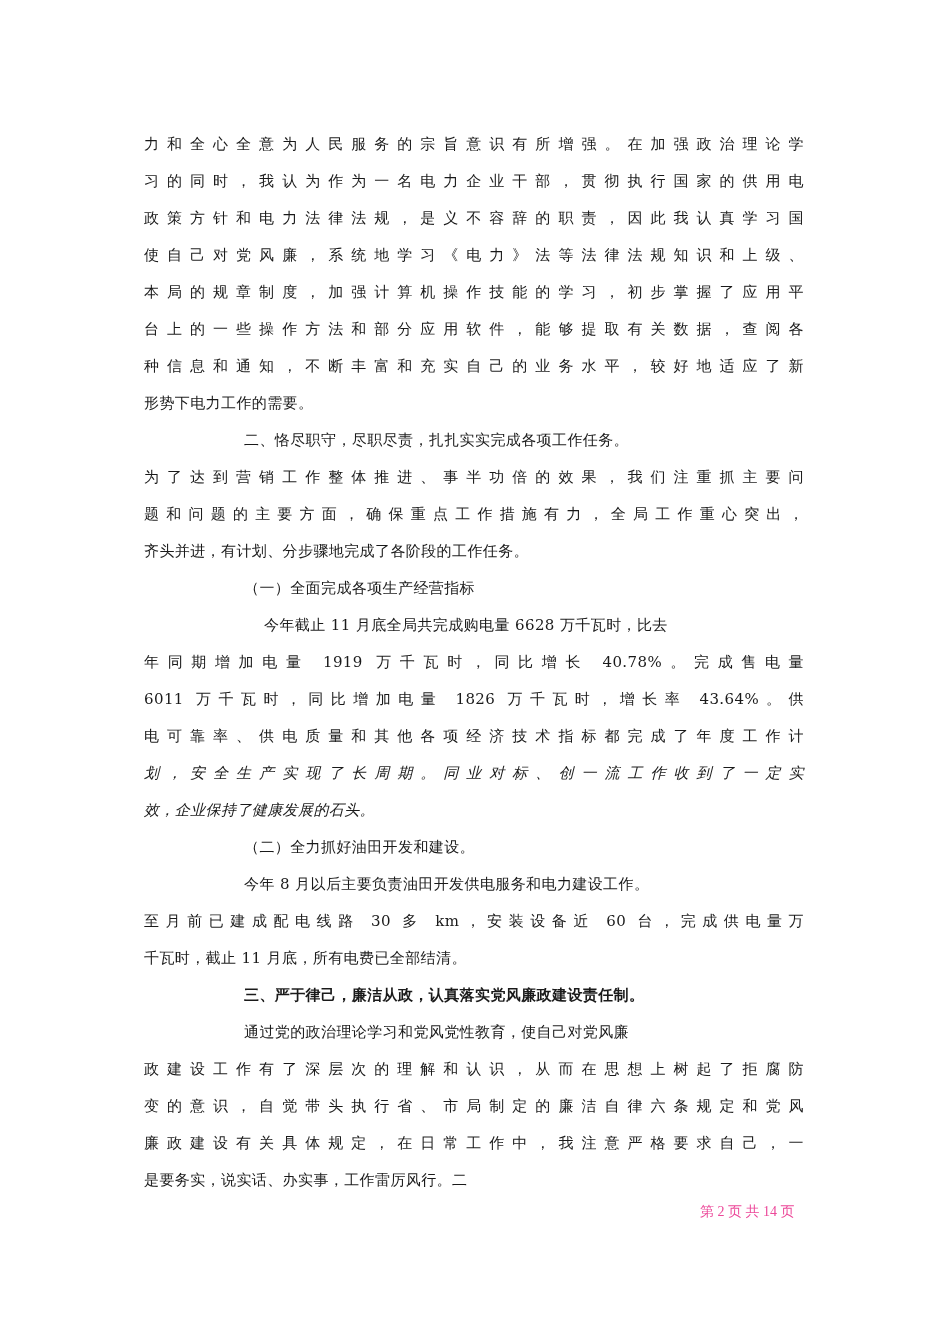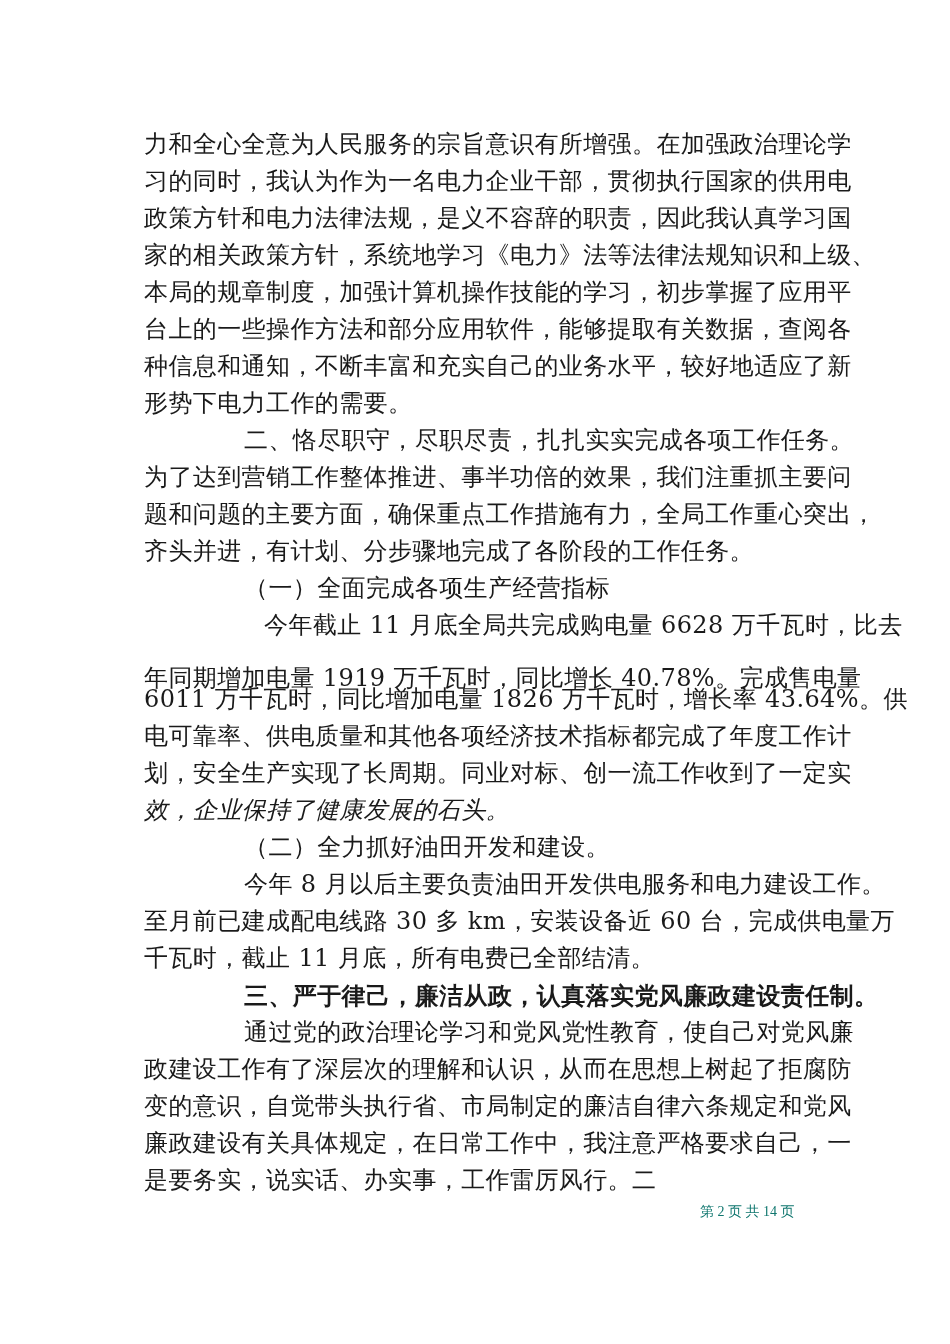--- a/index.html
+++ b/index.html
@@ -21,21 +21,21 @@
       top: 0;
       width: 950px;
       height: 1344px;
       background: #ffffff;
     }
     .line {
       position: absolute;
       left: 144px;
       width: 660px;
       height: 37px;
-      font-size: 24px;
+      font-size: 15px;
       line-height: 37px;
       white-space: nowrap;
       letter-spacing: 0.4px;
     }
     .line.justify {
       text-align: justify;
       text-align-last: justify;
     }
     .line.indent {
       left: 244px;
@@ -43,47 +43,47 @@
     }
     .line.indent-sub {
       left: 244px;
     }
     .footer {
       position: absolute;
       left: 700px;
       top: 1203px;
       font-family: "Liberation Serif", "DejaVu Serif", serif;
       font-size: 14px;
-      color: #0f766e;
+      color: #ec4899;
       white-space: nowrap;
     }
   </style>
 </head>
 <body>
 
 <div class="page">
   <div id="body-text">
       <div class="line justify" style="top: 126px;">力和全心全意为人民服务的宗旨意识有所增强。在加强政治理论学</div>
       <div class="line justify" style="top: 163px;">习的同时，我认为作为一名电力企业干部，贯彻执行国家的供用电</div>
       <div class="line justify" style="top: 200px;">政策方针和电力法律法规，是义不容辞的职责，因此我认真学习国</div>
-      <div class="line justify" style="top: 237px;">家的相关政策方针，系统地学习《电力》法等法律法规知识和上级、</div>
+      <div class="line justify" style="top: 237px;">使自己对党风廉，系统地学习《电力》法等法律法规知识和上级、</div>
       <div class="line justify" style="top: 274px;">本局的规章制度，加强计算机操作技能的学习，初步掌握了应用平</div>
       <div class="line justify" style="top: 311px;">台上的一些操作方法和部分应用软件，能够提取有关数据，查阅各</div>
       <div class="line justify" style="top: 348px;">种信息和通知，不断丰富和充实自己的业务水平，较好地适应了新</div>
       <div class="line" style="top: 385px;">形势下电力工作的需要。</div>
       <div class="line indent" style="top: 404px; margin-top: 18px;">二、恪尽职守，尽职尽责，扎扎实实完成各项工作任务。</div>
       <div class="line justify" style="top: 459px;">为了达到营销工作整体推进、事半功倍的效果，我们注重抓主要问</div>
       <div class="line justify" style="top: 496px;">题和问题的主要方面，确保重点工作措施有力，全局工作重心突出，</div>
       <div class="line" style="top: 533px;">齐头并进，有计划、分步骤地完成了各阶段的工作任务。</div>
       <div class="line indent-sub" style="top: 570px;">（一）全面完成各项生产经营指标</div>
       <div class="line indent" style="top: 607px; margin-left: 20px;">今年截止 11 月底全局共完成购电量 6628 万千瓦时，比去</div>
-      <div class="line justify" style="top: 644px; margin-top: 16px;">年同期增加电量 1919 万千瓦时，同比增长 40.78%。完成售电量</div>
+      <div class="line justify" style="top: 644px;">年同期增加电量 1919 万千瓦时，同比增长 40.78%。完成售电量</div>
       <div class="line justify" style="top: 681px;">6011 万千瓦时，同比增加电量 1826 万千瓦时，增长率 43.64%。供</div>
       <div class="line justify" style="top: 718px;">电可靠率、供电质量和其他各项经济技术指标都完成了年度工作计</div>
-      <div class="line justify" style="top: 755px;">划，安全生产实现了长周期。同业对标、创一流工作收到了一定实</div>
+      <div class="line justify" style="top: 755px; font-style: italic;">划，安全生产实现了长周期。同业对标、创一流工作收到了一定实</div>
       <div class="line" style="top: 792px; font-style: italic;">效，企业保持了健康发展的石头。</div>
       <div class="line indent-sub" style="top: 829px;">（二）全力抓好油田开发和建设。</div>
       <div class="line indent" style="top: 866px;">今年 8 月以后主要负责油田开发供电服务和电力建设工作。</div>
       <div class="line justify" style="top: 903px;">至月前已建成配电线路 30 多 km，安装设备近 60 台，完成供电量万</div>
       <div class="line" style="top: 940px;">千瓦时，截止 11 月底，所有电费已全部结清。</div>
       <div class="line indent" style="top: 977px; font-weight: bold;">三、严于律己，廉洁从政，认真落实党风廉政建设责任制。</div>
       <div class="line indent" style="top: 1014px;">通过党的政治理论学习和党风党性教育，使自己对党风廉</div>
       <div class="line justify" style="top: 1051px;">政建设工作有了深层次的理解和认识，从而在思想上树起了拒腐防</div>
       <div class="line justify" style="top: 1088px;">变的意识，自觉带头执行省、市局制定的廉洁自律六条规定和党风</div>
       <div class="line justify" style="top: 1125px;">廉政建设有关具体规定，在日常工作中，我注意严格要求自己，一</div>

